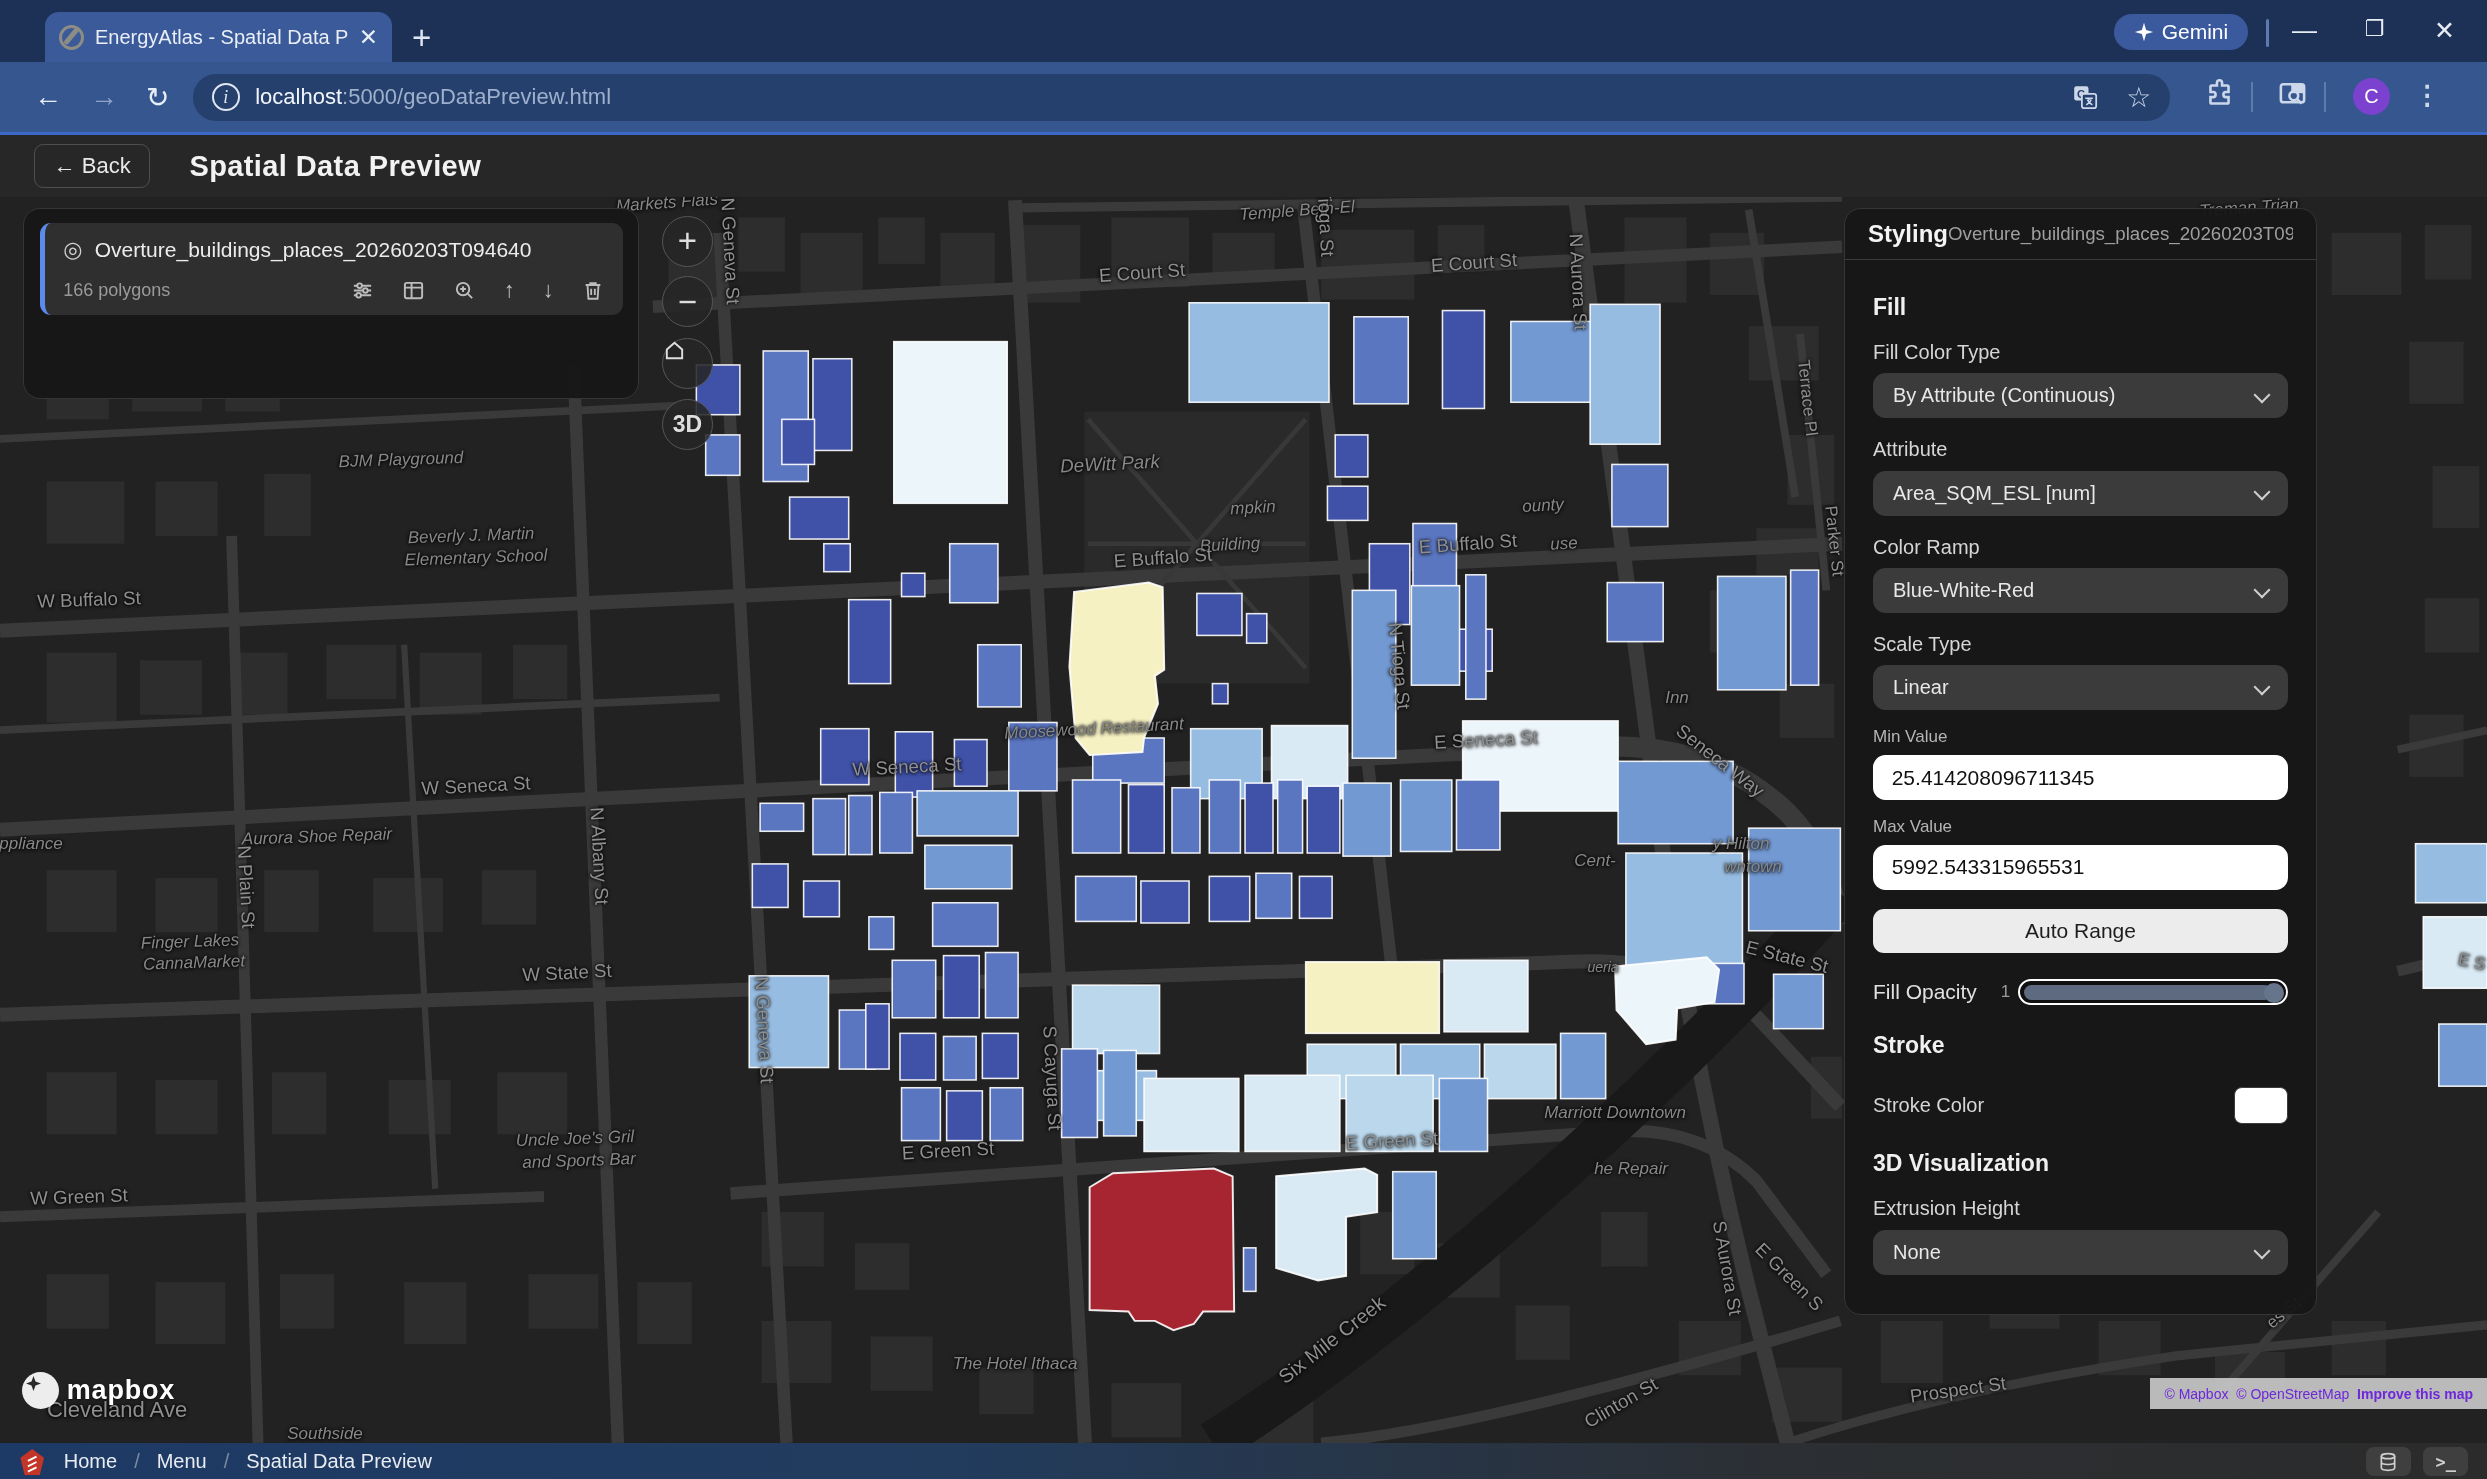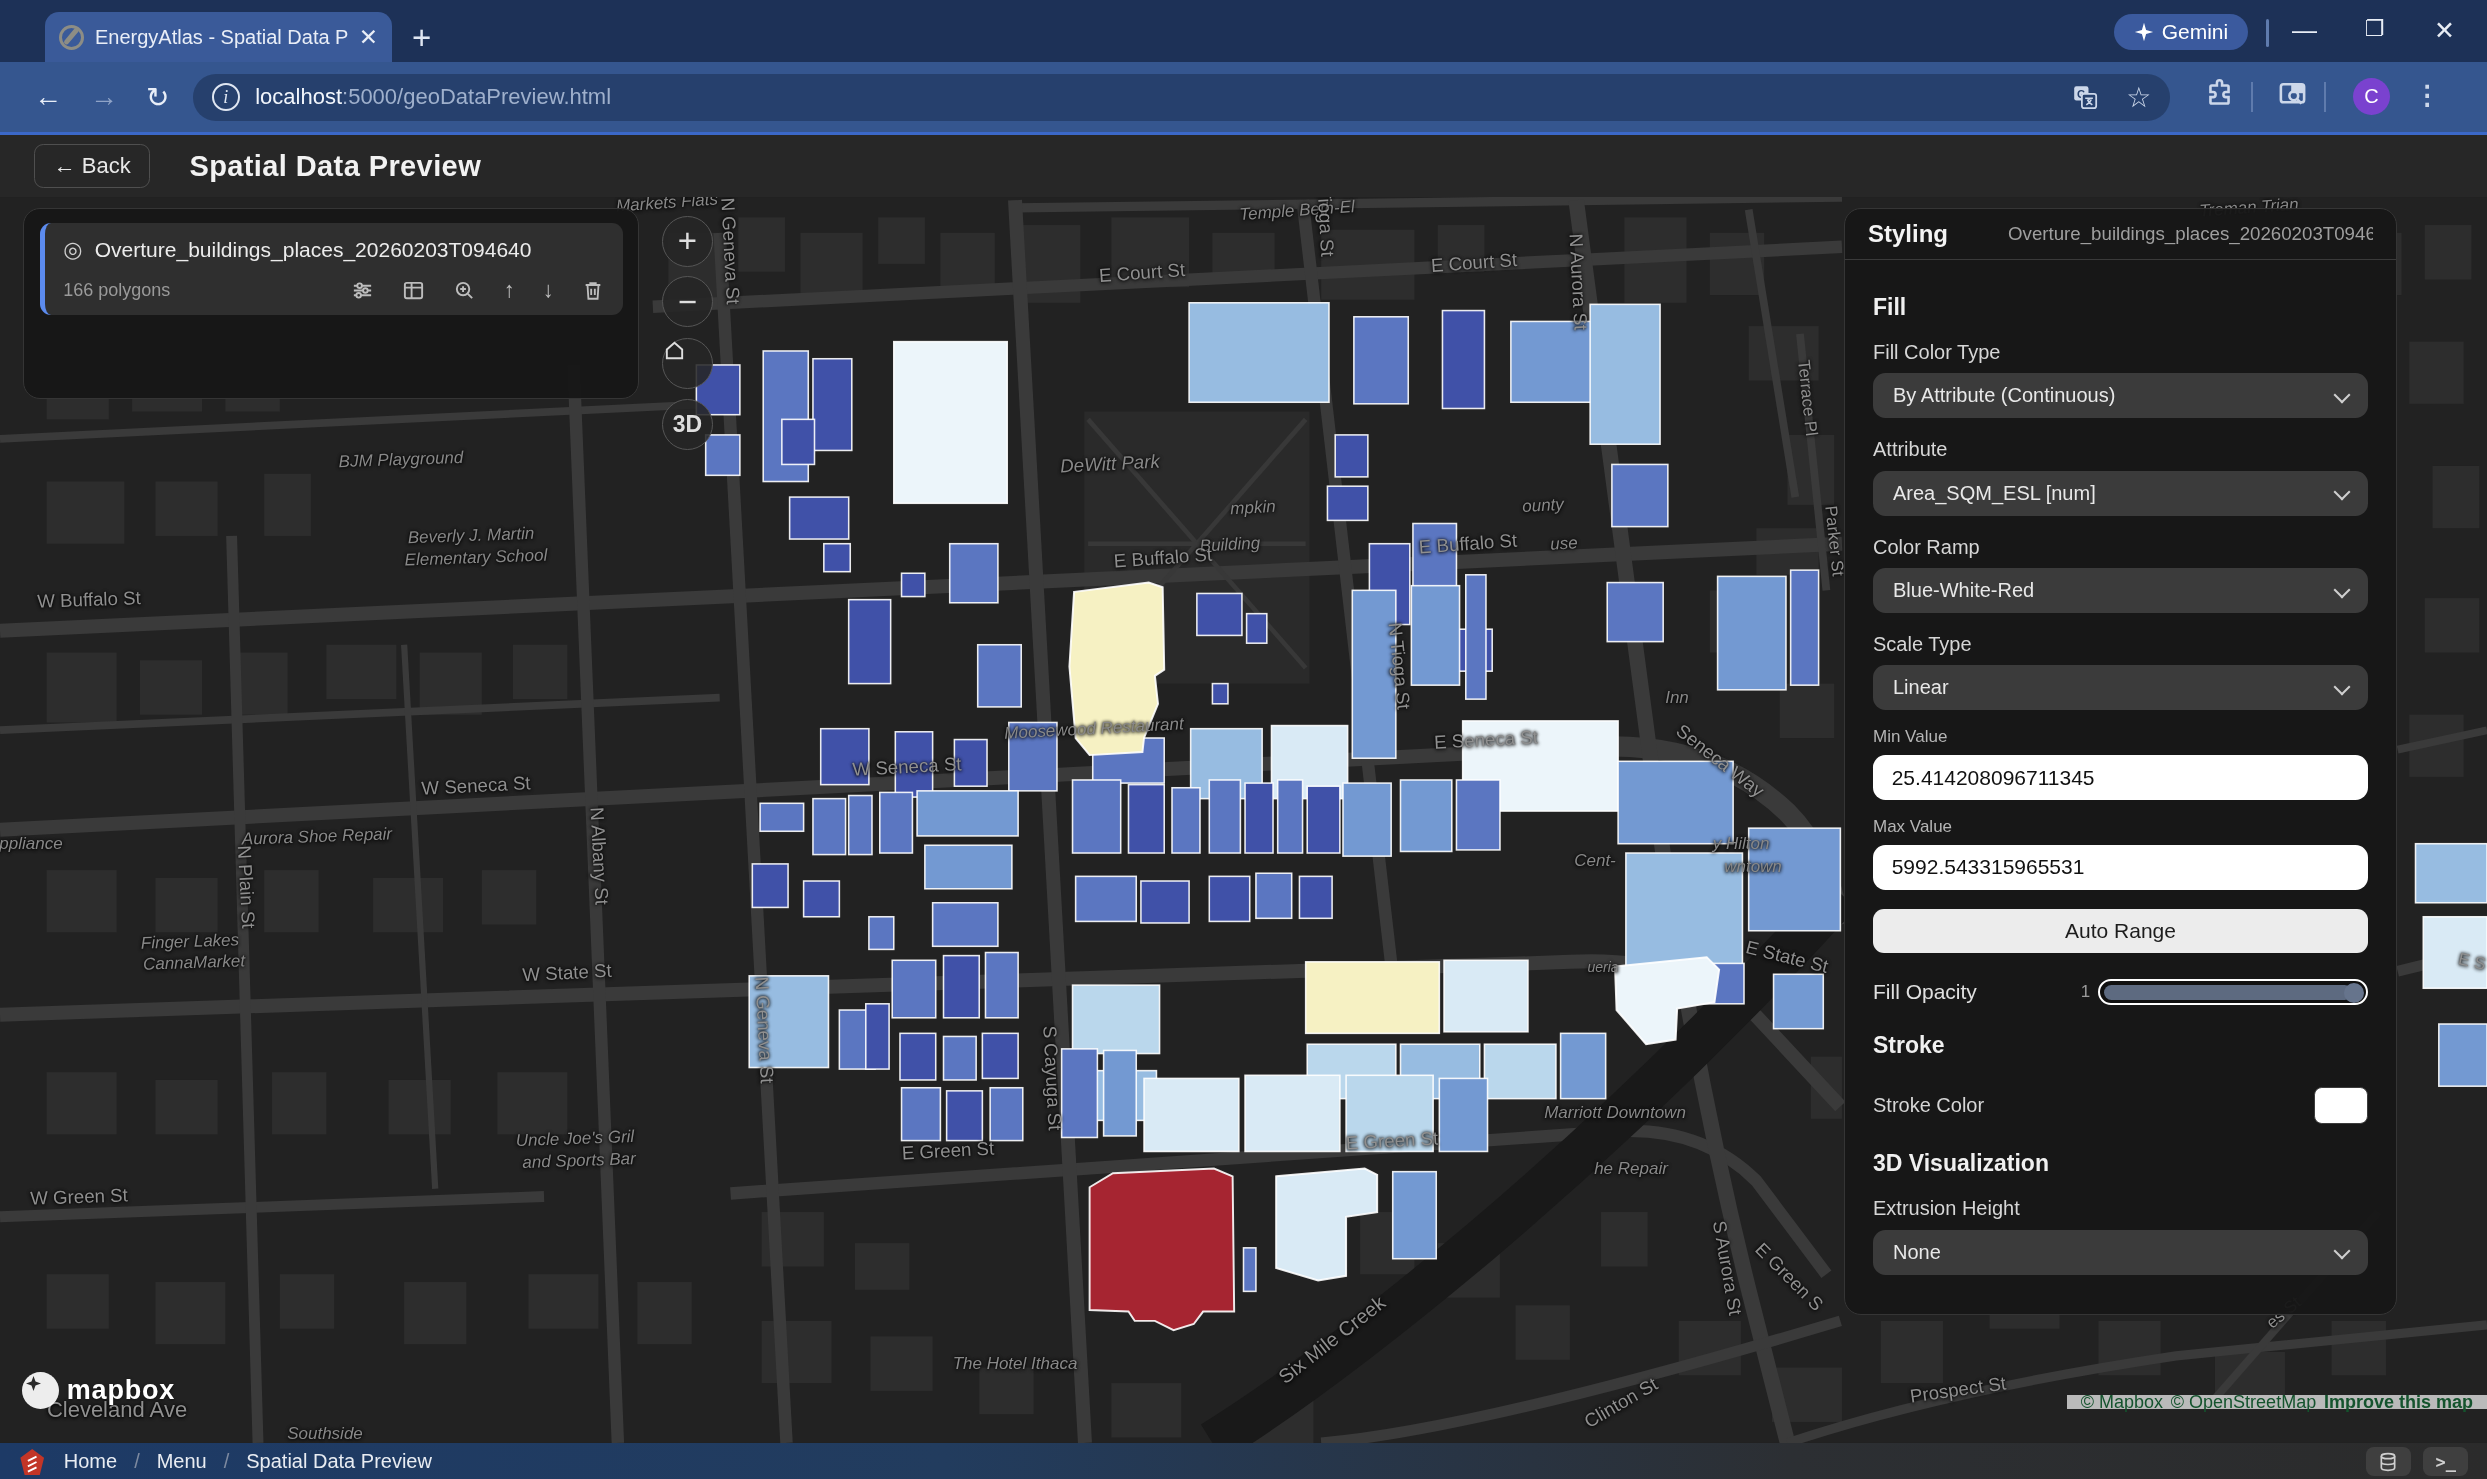--- a/index.html
+++ b/index.html
@@ -50,22 +50,22 @@
   .map-label { position:absolute; color:#8f8f8f; white-space:nowrap; pointer-events:none;
     text-shadow:0 0.8px 3.9px rgba(0,0,0,.95), 0 0 3.1px rgba(0,0,0,.9); }
   .map-label.it { font-style:italic; color:#888; }
 
   
   #mblogo { position:absolute; left:22px; bottom:34px; display:flex; align-items:center; gap:7.8px; }
   #mblogo .circ { width:37px; height:37px; border-radius:50%; background:#fff; opacity:.92;
     display:flex; align-items:center; justify-content:center; }
   #mblogo .word { color:#fff; font-size:27px; font-weight:700; letter-spacing:0.8px;
     text-shadow:0 0.8px 3.1px rgba(0,0,0,.6); }
-  #attrib { position:absolute; right:0; bottom:34px; height:14px; background:rgba(200,200,200,.92);
-    color:#14532d; font-size:18px; display:flex; align-items:center; padding:0 14px; gap:7.8px; }
+  #attrib { position:absolute; right:0; bottom:34px; height:31px; background:rgba(200,200,200,.92);
+    color:#6d28d9; font-size:14px; display:flex; align-items:center; padding:0 14px; gap:7.8px; }
   #attrib b { font-weight:700; }
 
   
   .mapctl { position:absolute; width:51px; height:51px; border-radius:50%;
     background:rgba(38,38,38,.88); border:1.6px solid #565656; color:#dedede;
     display:flex; align-items:center; justify-content:center; }
   .mapctl.txt { font-size:33px; font-weight:400; }
   .mapctl.td  { font-size:23px; font-weight:700; }
 
   
@@ -78,21 +78,21 @@
   #addlayer { border:1.6px solid #5c5c5c; border-radius:9.3px; padding:7px 15.5px; font-size:20px;
     color:#ececec; background:transparent; }
   #layercard { margin:14px 15.5px 0 15.5px; background:#2f2f2f; border-radius:11px;
     border-left:5.4px solid #5c8bee; padding:14px 18.7px 12.4px 18.7px; }
   #layercard .row1 { display:flex; align-items:center; gap:12.4px; font-size:21px; color:#ececec; }
   #layercard .row2 { display:flex; align-items:center; margin-top:14px; }
   #layercard .meta { font-size:18px; color:#9a9a9a; flex:1; }
   #layercard .acticons { display:flex; gap:28px; align-items:center; color:#bdbdbd; font-size:22px; }
   .eye { font-size:22px; color:#cfcfcf; }
 
-  #styling-panel { left:1844px; top:208px; width:553px; height:1107px; }
+  #styling-panel { left:1844px; top:208px; width:473px; height:1107px; }
   #styling-panel .ph-name { font-size:18.7px; color:#9f9f9f; max-width:365px; overflow:hidden; white-space:nowrap; }
   #styling-body { padding:7.8px 28px 0 28px; }
   .sec-head { font-size:23px; font-weight:700; color:#f0f0f0; margin-top:26.4px; }
   .fld-label { font-size:20px; color:#d6d6d6; margin-top:20px; margin-bottom:9.3px; }
   .fld-label.sm { font-size:17px; color:#b5b5b5; margin-top:17px; margin-bottom:7.8px; }
   .select { height:45px; background:#3b3b3b; border-radius:12.4px; display:flex; align-items:center;
     padding:0 20px; font-size:20px; color:#e8e8e8; position:relative; }
   .select:after { content:""; position:absolute; right:20px; top:15.5px; width:10px; height:10px;
     border-right:2.3px solid #cfcfcf; border-bottom:2.3px solid #cfcfcf; transform:rotate(45deg); }
   .tinput { width:100%; height:45px; background:#fff; border:none; border-radius:12.4px;

